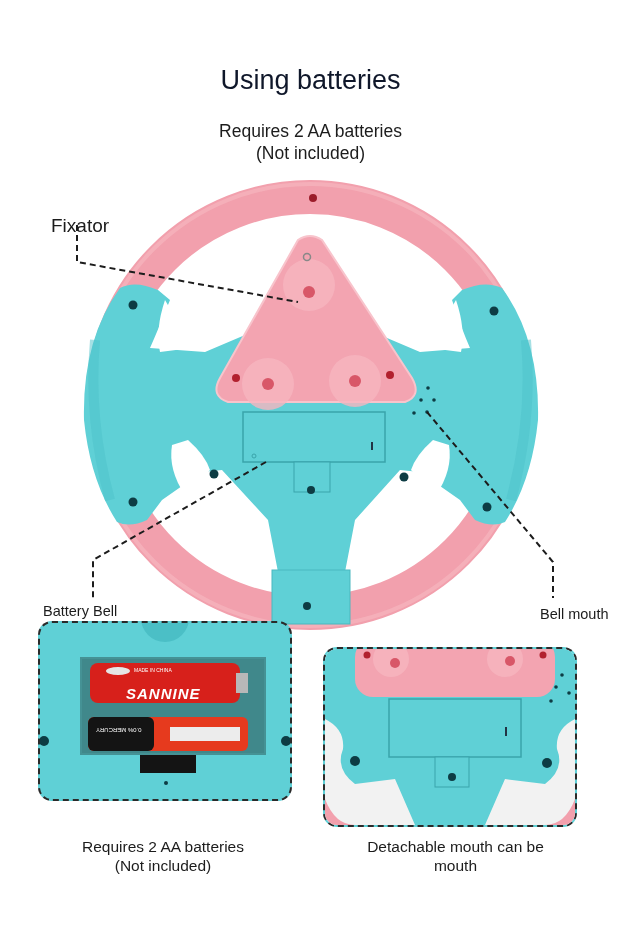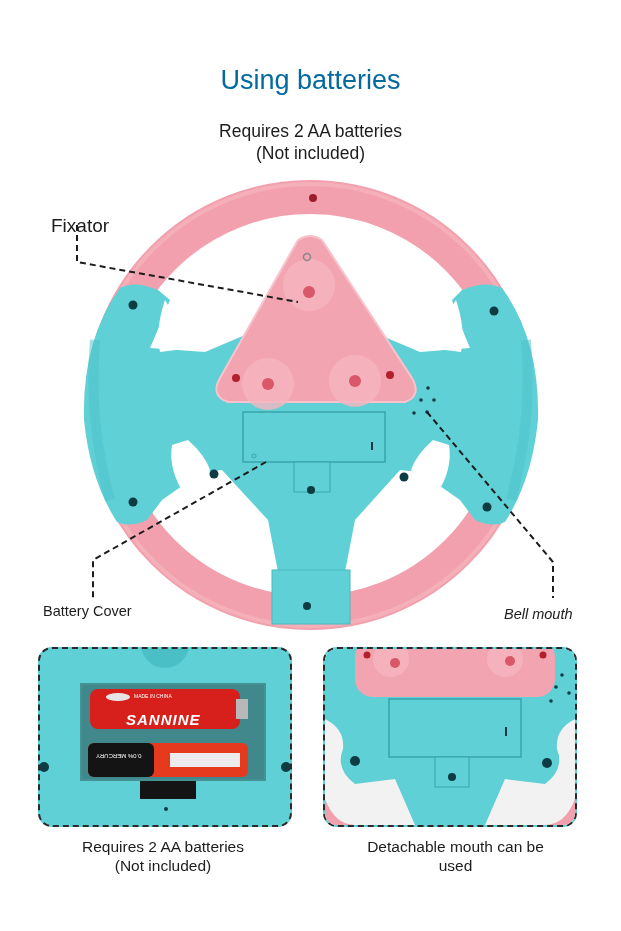--- a/index.html
+++ b/index.html
@@ -1,18 +1,18 @@
 <!DOCTYPE html>
 <html><head>
 <meta charset="utf-8">
 <style>
   html, body { margin: 0; padding: 0; background: #ffffff; }
   body { width: 621px; height: 931px; position: relative; overflow: hidden; font-family: "Liberation Sans", "DejaVu Sans", sans-serif; color: #1a1a1a; }
   .abs { position: absolute; }
-  .title { left: 0; width: 621px; top: 62px; text-align: center; font-size: 27px; line-height: 36px; color: #0369a1; }
+  .title { left: 0; width: 621px; top: 62px; text-align: center; font-size: 27px; line-height: 36px; color: #0f172a; }
   .subtitle { left: 0; width: 621px; top: 120px; text-align: center; font-size: 17.5px; line-height: 22px; color: #1c1c1c; }
   .callout { font-size: 19px; color: #1c1c1c; }
   .callout-sm { font-size: 14.5px; color: #1c1c1c; }
   .caption { text-align: center; font-size: 15.5px; line-height: 19px; color: #1c1c1c; }
   svg.main { position: absolute; left: 0; top: 0; }
   .panel { position: absolute; border: 2px dashed #2a2a2a; border-radius: 14px; overflow: hidden; background: #5fd0d6; }
 </style>
 </head>
 <body>
 
@@ -77,24 +77,24 @@
   </g>
 
   <g stroke="#1c1c1c" stroke-width="2" stroke-dasharray="6 4" fill="none">
     <path d="M77 225 L77 262 L298 302"></path>
     <path d="M266 462 L93 560 L93 598"></path>
     <path d="M427 412 L553 562 L553 598"></path>
   </g>
 </svg>
 
 <div class="abs callout" style="left:51px; top:190px;margin-top:25px;">Fixator</div>
-<div class="abs callout-sm" style="left:43px; top:603px;">Battery Cover</div>
-<div class="abs callout-sm" style="left:504px; top:606px;font-style:italic;">Bell mouth</div>
+<div class="abs callout-sm" style="left:43px; top:603px;">Battery Bell</div>
+<div class="abs callout-sm" style="left:540px; top:606px;">Bell mouth</div>
 
-<div class="panel" style="left:38px; top:647px; width:250px; height:176px;">
+<div class="panel" style="left:38px; top:621px; width:250px; height:176px;">
   <svg width="250" height="176" viewBox="0 0 250 176" style="position:absolute;left:0;top:0;">
     <circle cx="125" cy="-5" r="24" fill="#4bbfc6"></circle>
     <rect x="40" y="34" width="186" height="98" fill="#2f5f60" opacity="0.55"></rect>
     <rect x="42" y="36" width="182" height="94" fill="#3a7a7d" opacity="0.4"></rect>
 
     <rect x="50" y="40" width="150" height="40" rx="8" fill="#d7201b"></rect>
     <rect x="196" y="50" width="12" height="20" fill="#b8b8b8"></rect>
     <ellipse cx="78" cy="48" rx="12" ry="4" fill="#e5e5e5"></ellipse>
 
     <rect x="48" y="94" width="160" height="34" rx="6" fill="#e63a1e"></rect>
@@ -136,14 +136,14 @@
         <circle cx="231" cy="38" r="1.8"></circle>
         <circle cx="244" cy="44" r="1.8"></circle>
         <circle cx="226" cy="52" r="1.8"></circle>
       </g>
     <path d="M0 150 Q10 176 30 176 L0 176 Z" fill="#f2a0ad"></path>
     <path d="M250 150 Q240 176 220 176 L250 176 Z" fill="#f2a0ad"></path>
   </svg>
 </div>
 <div class="abs caption" style="left:323px; width:265px; top:837px;">
   <div>Detachable mouth can be</div>
-  <div>used</div>
+  <div>mouth</div>
 </div>
 
 </body></html>

